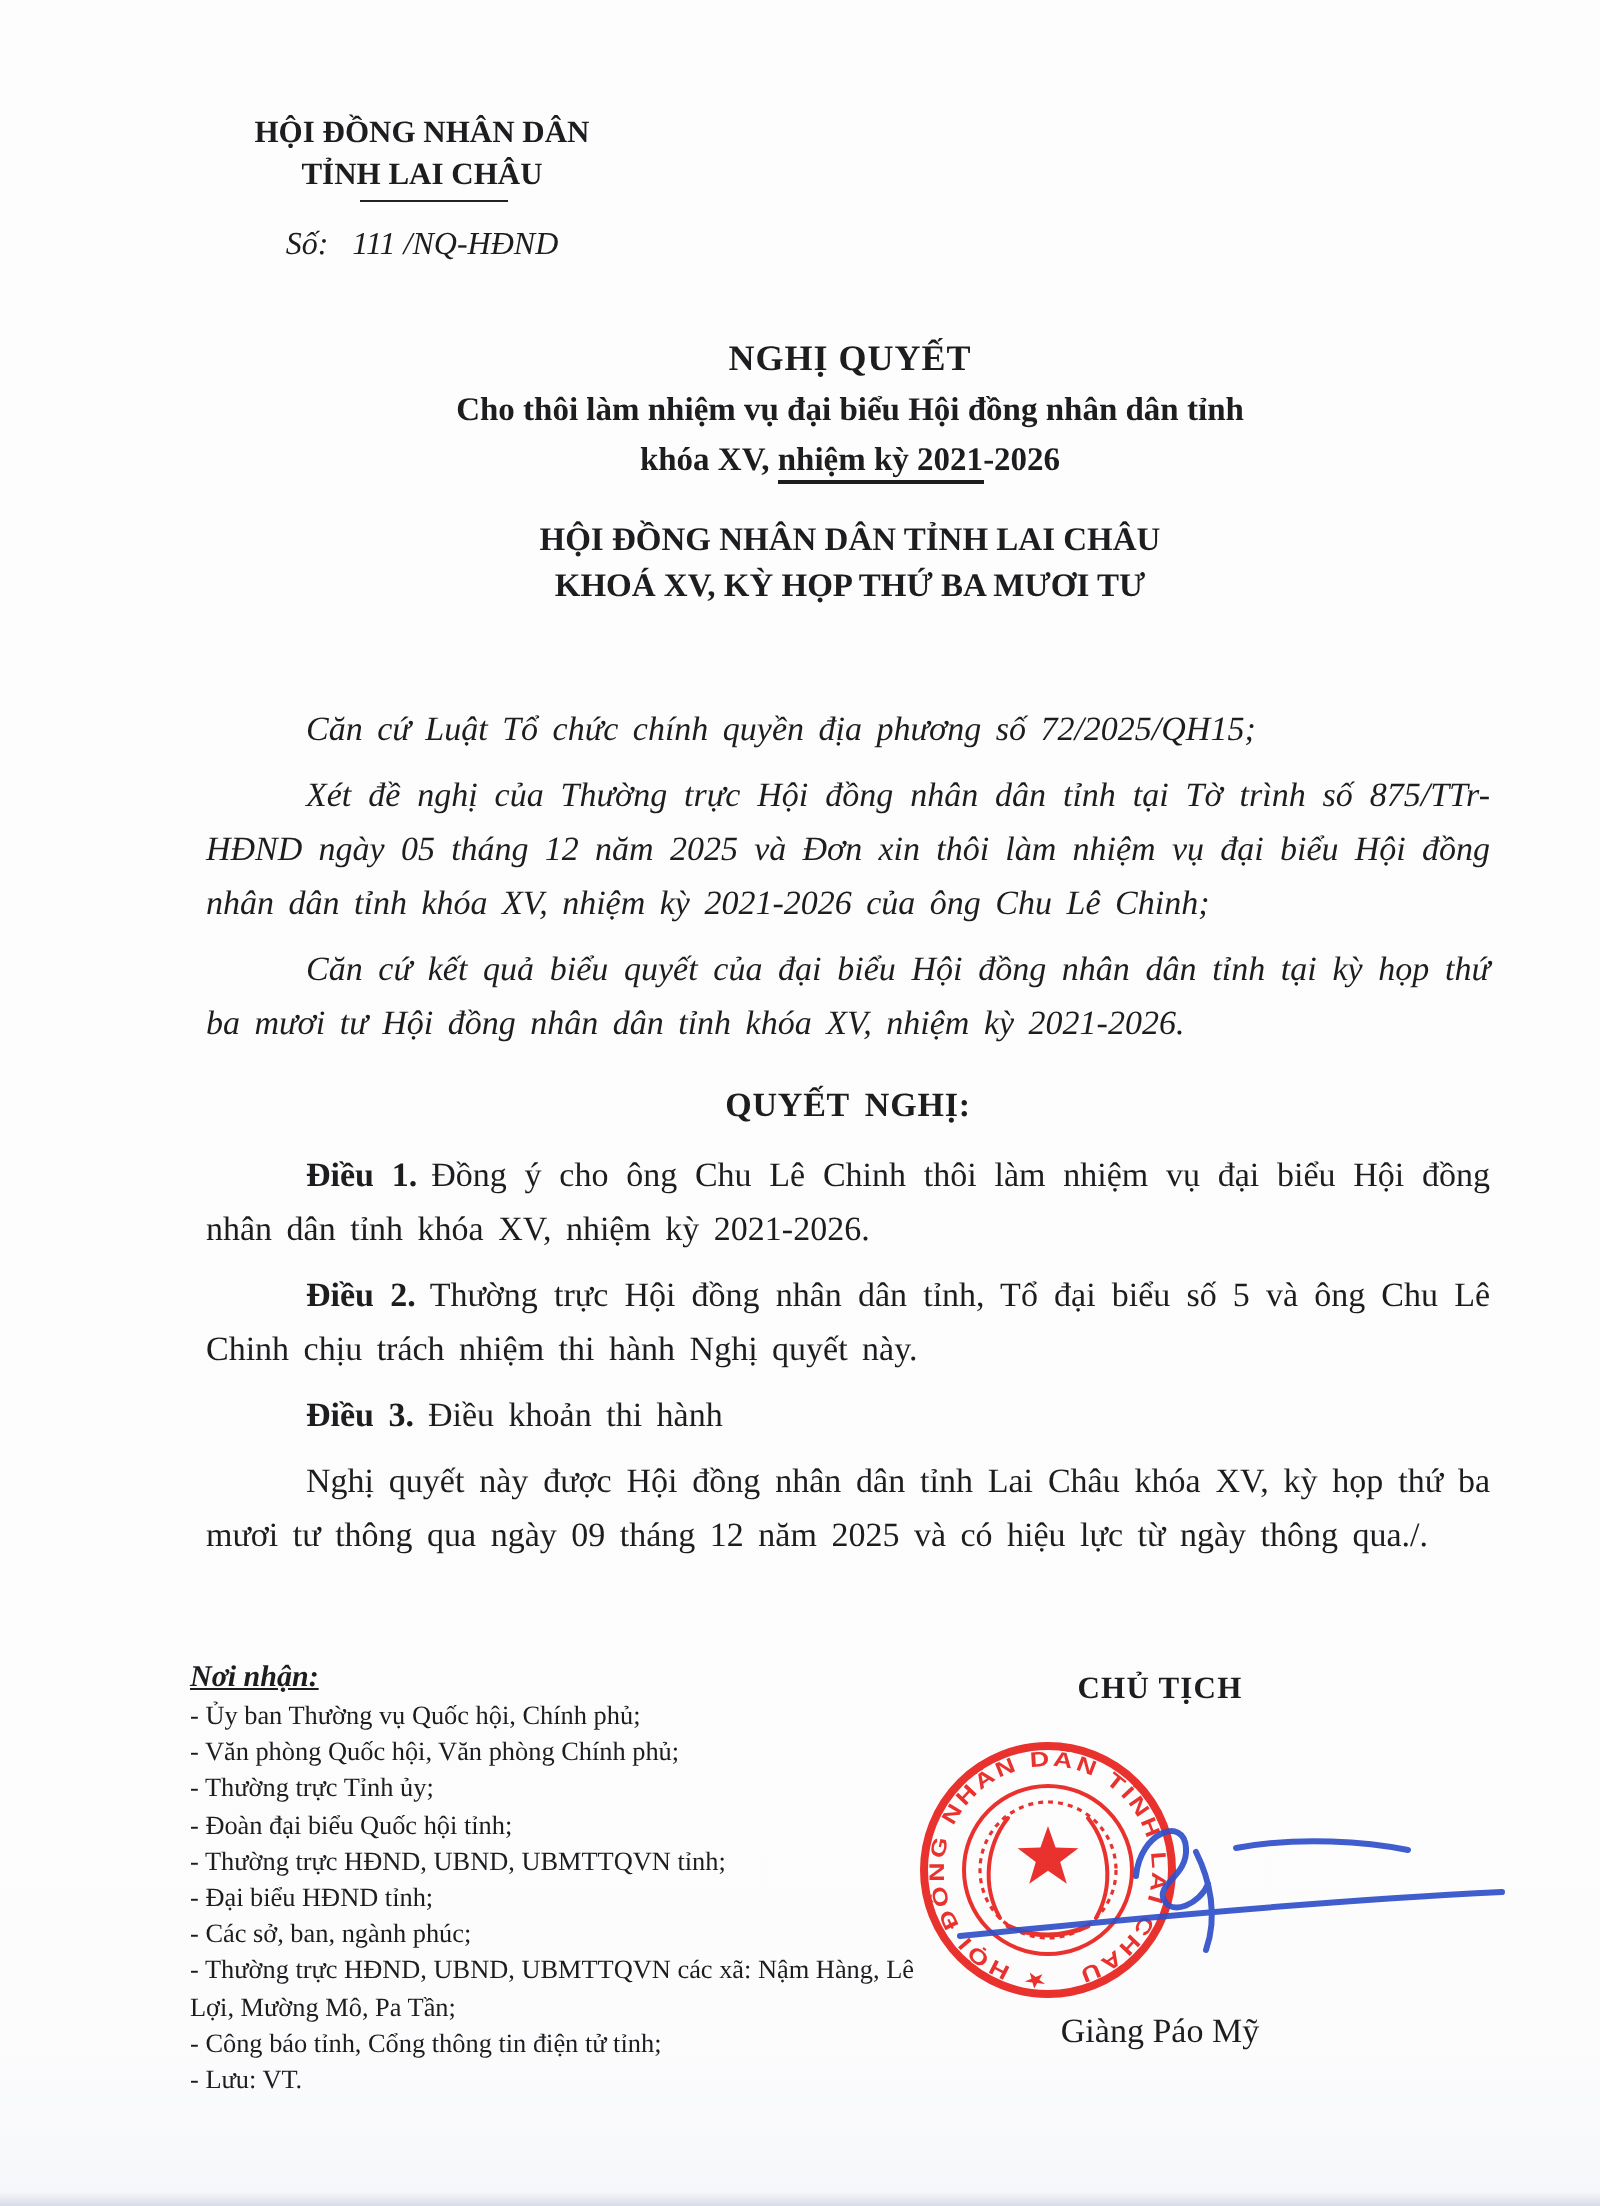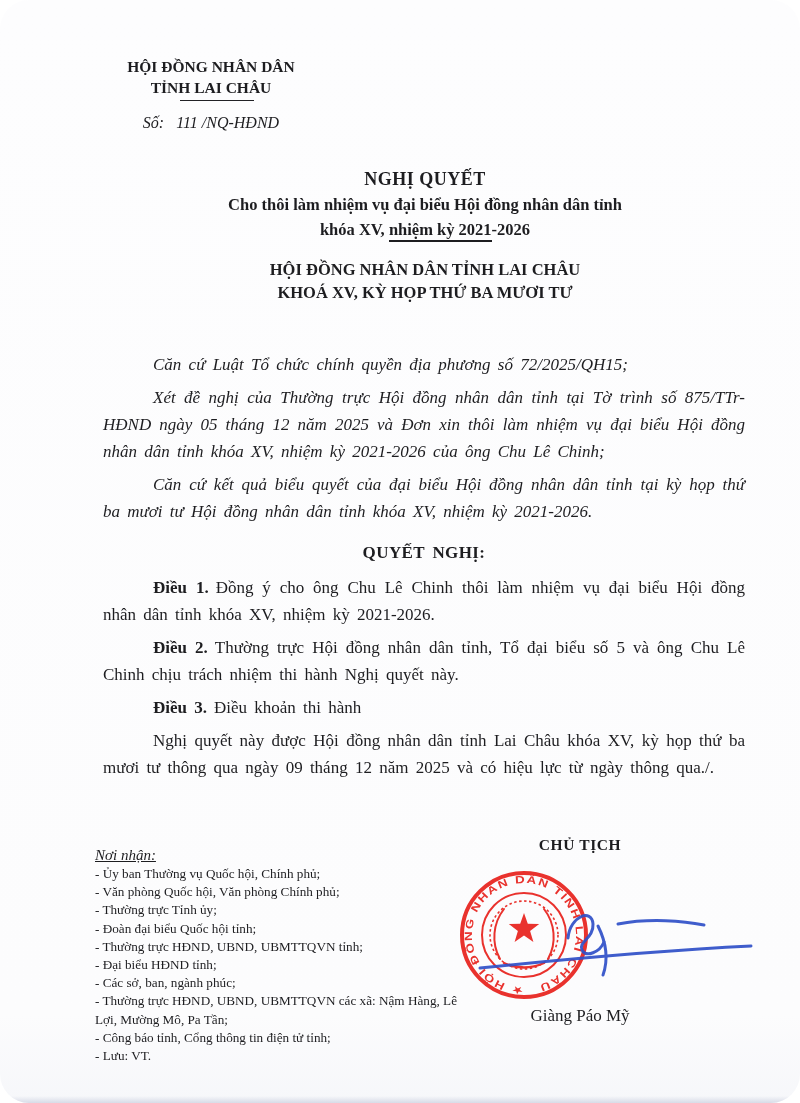--- a/index.html
+++ b/index.html
@@ -3,21 +3,20 @@
 <meta charset="utf-8">
 <style>
   html,body{margin:0;padding:0;background:#ffffff;}
   .page{
     position:relative;
     width:800px;height:1103px;
     background:linear-gradient(180deg,#fdfdfe 0%,#fcfcfd 92%,#f6f7fa 100%);
     font-family:"Liberation Serif","DejaVu Serif",serif;
     color:#1d1d20;
     overflow:hidden;
-    border-radius:29px;
   }
   
   .lh-left{position:absolute;left:60px;top:56px;width:302px;text-align:center;}
   .lh-right{position:absolute;left:352px;top:54px;width:366px;text-align:center;}
   .org-line{font-weight:700;font-size:15.5px;line-height:21px;}
   .org-underline{width:74px;height:0;border-bottom:1.5px solid #222226;margin:2px auto 0;transform:translateX(6px);}
   .doc-number{font-size:16px;margin-top:13px;white-space:pre;font-style:italic;}
   .motto-1{font-weight:700;font-size:15.5px;line-height:21px;letter-spacing:.2px;}
   .motto-2-wrap{margin-top:3px;}
   .motto-2{display:inline-block;font-weight:700;font-size:16.5px;border-bottom:1.5px solid #222226;padding-bottom:2px;}
@@ -30,21 +29,21 @@
   .authority-block{position:absolute;left:85px;right:35px;top:258px;text-align:center;font-weight:700;font-size:16.5px;line-height:23px;}
   
   .body-block{position:absolute;left:103px;top:335px;width:642px;font-size:17px;line-height:27px;text-align:justify;word-spacing:3px;margin-top:16px;}
   .body-block p{margin:6px 0 0;text-indent:50px;}
   .body-block p:first-child{margin-top:0;}
   .preamble{font-style:italic;}
   .resolve-heading{font-size:17px;font-weight:700;text-align:center;text-indent:0;margin:14px 0 8px;line-height:27px;letter-spacing:.4px;}
   .article-label{font-weight:700;margin-right:7px;}
   
   .recipients{position:absolute;left:95px;top:830px;width:365px;}
-  .recipients-label{font-weight:400;font-style:italic;font-size:15px;line-height:19px;text-decoration:underline;margin-top:16px;}
+  .recipients-label{font-weight:700;font-style:italic;font-size:15px;line-height:19px;text-decoration:underline;}
   .recipient-item{font-size:13.2px;line-height:18.2px;}
   .sig-title{position:absolute;left:470px;top:836px;width:220px;text-align:center;font-weight:700;font-size:15.5px;letter-spacing:.6px;}
   .signer-name{position:absolute;left:480px;top:1006px;width:200px;text-align:center;font-weight:400;font-size:17px;}
   
   .seal{position:absolute;left:458px;top:869px;width:132px;height:132px;opacity:.93;}
   .seal-ring-text{font-family:"Liberation Sans","DejaVu Sans",sans-serif;font-size:10.5px;font-weight:700;fill:#e8231e;letter-spacing:1.2px;}
   .signature-svg{position:absolute;left:468px;top:898px;width:300px;height:85px;z-index:3;}
   .scan-edge{position:absolute;left:0;right:0;bottom:0;height:7px;background:linear-gradient(to bottom,rgba(185,192,212,0),rgba(185,192,212,.5));}
 </style>
 </head>

